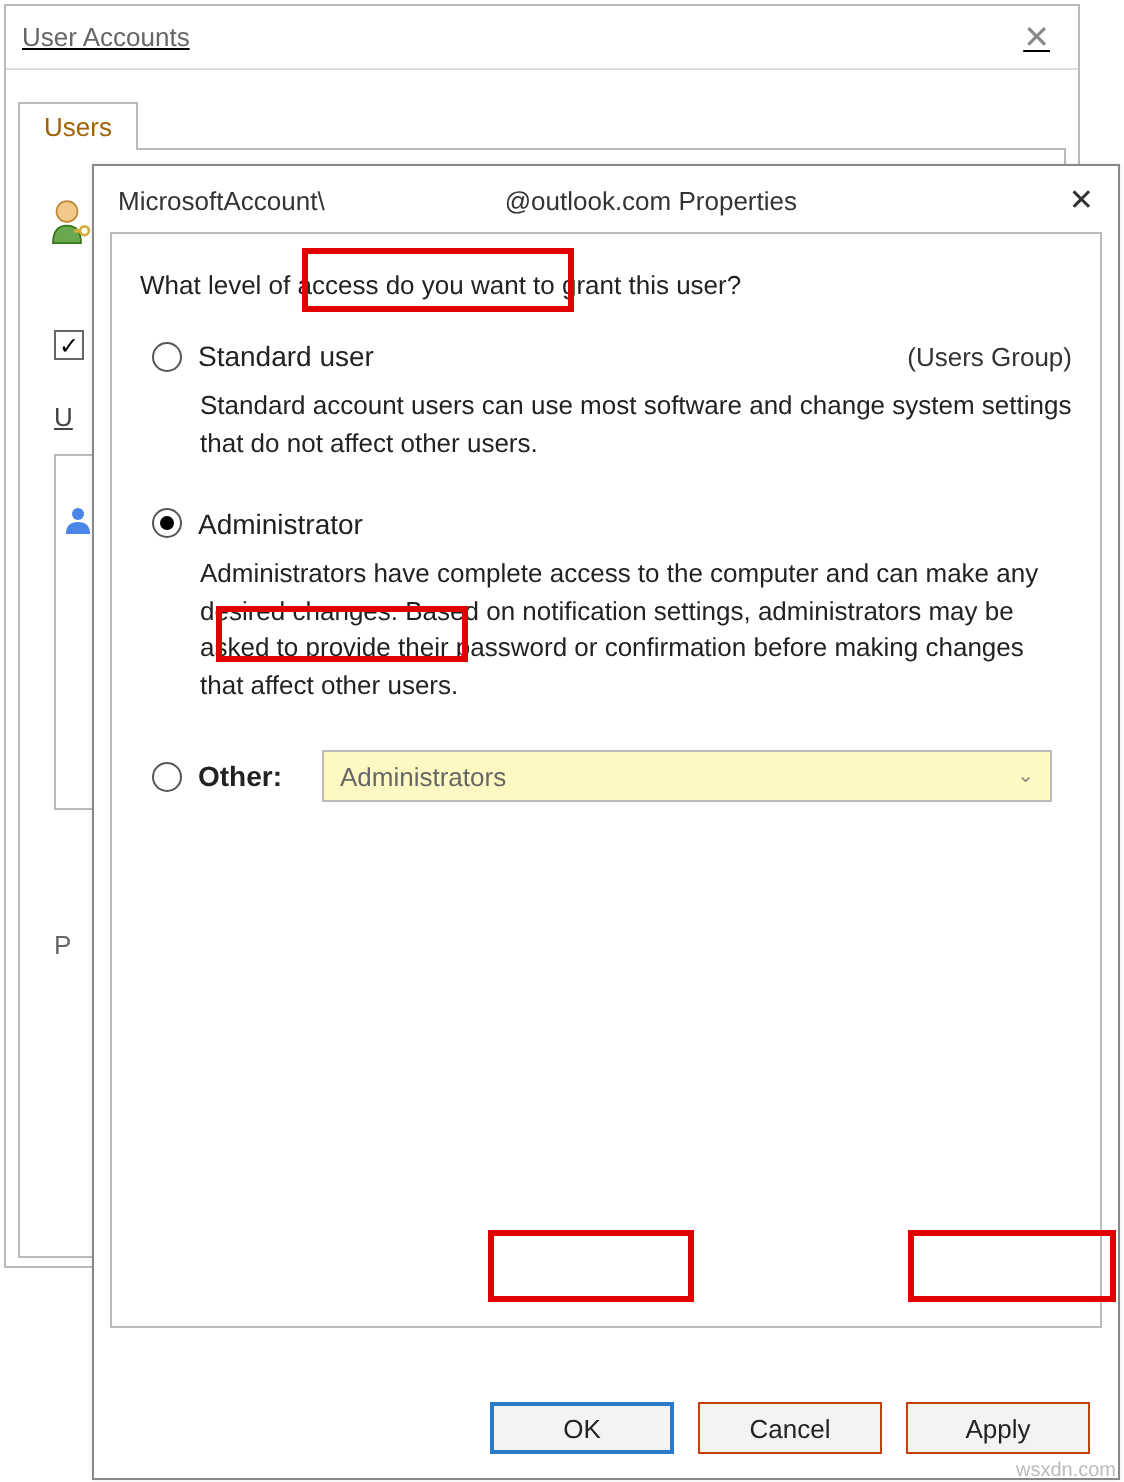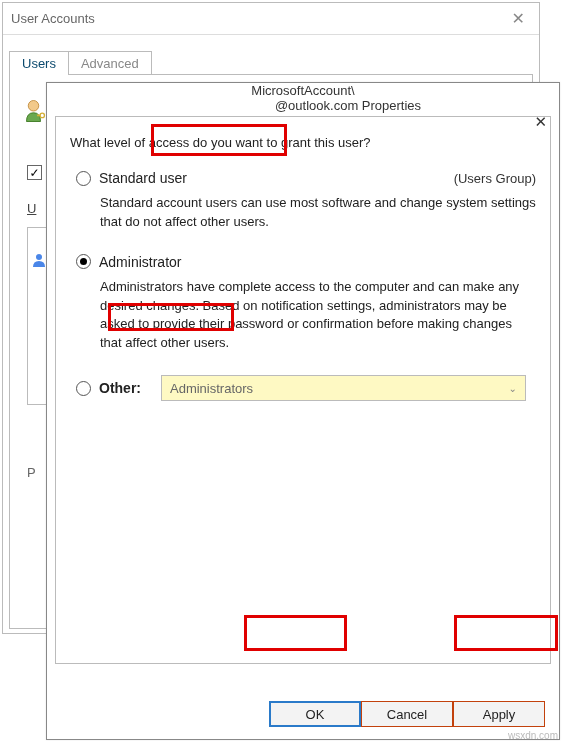--- a/index.html
+++ b/index.html
@@ -21,20 +21,21 @@
       height: 632px;
       border: 1px solid #bbb;
       background: #fff;
     }
     .window-back .titlebar {
       height: 32px;
       display: flex;
       align-items: center;
       padding: 0 8px;
       border-bottom: 1px solid #ddd;
+      text-decoration: underline;
     }
     .window-back .titlebar .title {
       font-size: 13px;
       color: #666;
       flex: 1;
     }
     .window-back .titlebar .close {
       font-size: 16px;
       color: #888;
       padding: 0 6px;
@@ -47,21 +48,21 @@
       display: flex;
       margin-top: 16px;
       margin-left: 6px;
     }
     .back-tab {
       padding: 4px 12px;
       border: 1px solid #bbb;
       border-bottom: none;
       background: #fff;
       font-size: 13px;
-      color: #0c4a6e;
+      color: #a16207;
       margin-right: -1px;
     }
     .back-tab.active {
       position: relative;
       z-index: 2;
       background: #fff;
     }
     .back-tab.inactive {
       color: #888;
     }
@@ -133,21 +134,20 @@
       border: 1px solid #888;
       background: #fff;
       box-shadow: 0 0 2px rgba(0,0,0,0.1);
     }
     .window-front .titlebar {
       height: 34px;
       display: flex;
       align-items: center;
       padding: 0 12px;
       font-size: 13px;
-      flex-direction: column;
     }
     .window-front .titlebar .title-part1 {
       color: #333;
     }
     .window-front .titlebar .title-part2 {
       color: #333;
       margin-left: 90px;
     }
     .window-front .titlebar .close {
       margin-left: auto;
@@ -280,20 +280,21 @@
       position: absolute;
       right: 8px;
       color: #888;
       font-size: 10px;
     }
     .button-row {
       position: absolute;
       bottom: 12px;
       right: 14px;
       display: flex;
+      gap: 12px;
     }
     .btn {
       width: 92px;
       height: 26px;
       border: 1px solid #c2410c;
       background: #f3f3f3;
       display: flex;
       align-items: center;
       justify-content: center;
       font-size: 13px;
@@ -333,21 +334,20 @@
 <body>
 
 <div class="window-back">
   <div class="titlebar">
     <span class="title">User Accounts</span>
     <span class="close">✕</span>
   </div>
   <div class="back-body">
     <div class="back-tabs">
       <div class="back-tab active">Users</div>
-      <div class="back-tab inactive">Advanced</div>
     </div>
     <div class="back-panel"></div>
   </div>
   <div class="back-user-icon">
     <svg viewBox="0 0 32 32">
       <circle cx="12" cy="10" r="6" fill="#f2c98a" stroke="#c08a3a" stroke-width="1"></circle>
       <path d="M4 28 Q4 18 12 18 Q20 18 20 28 Z" fill="#6aa84f" stroke="#38761d" stroke-width="1"></path>
       <rect x="16" y="20" width="4" height="2" fill="#d4af37"></rect>
       <circle cx="22" cy="21" r="2.5" fill="none" stroke="#d4af37" stroke-width="1.5"></circle>
     </svg>

